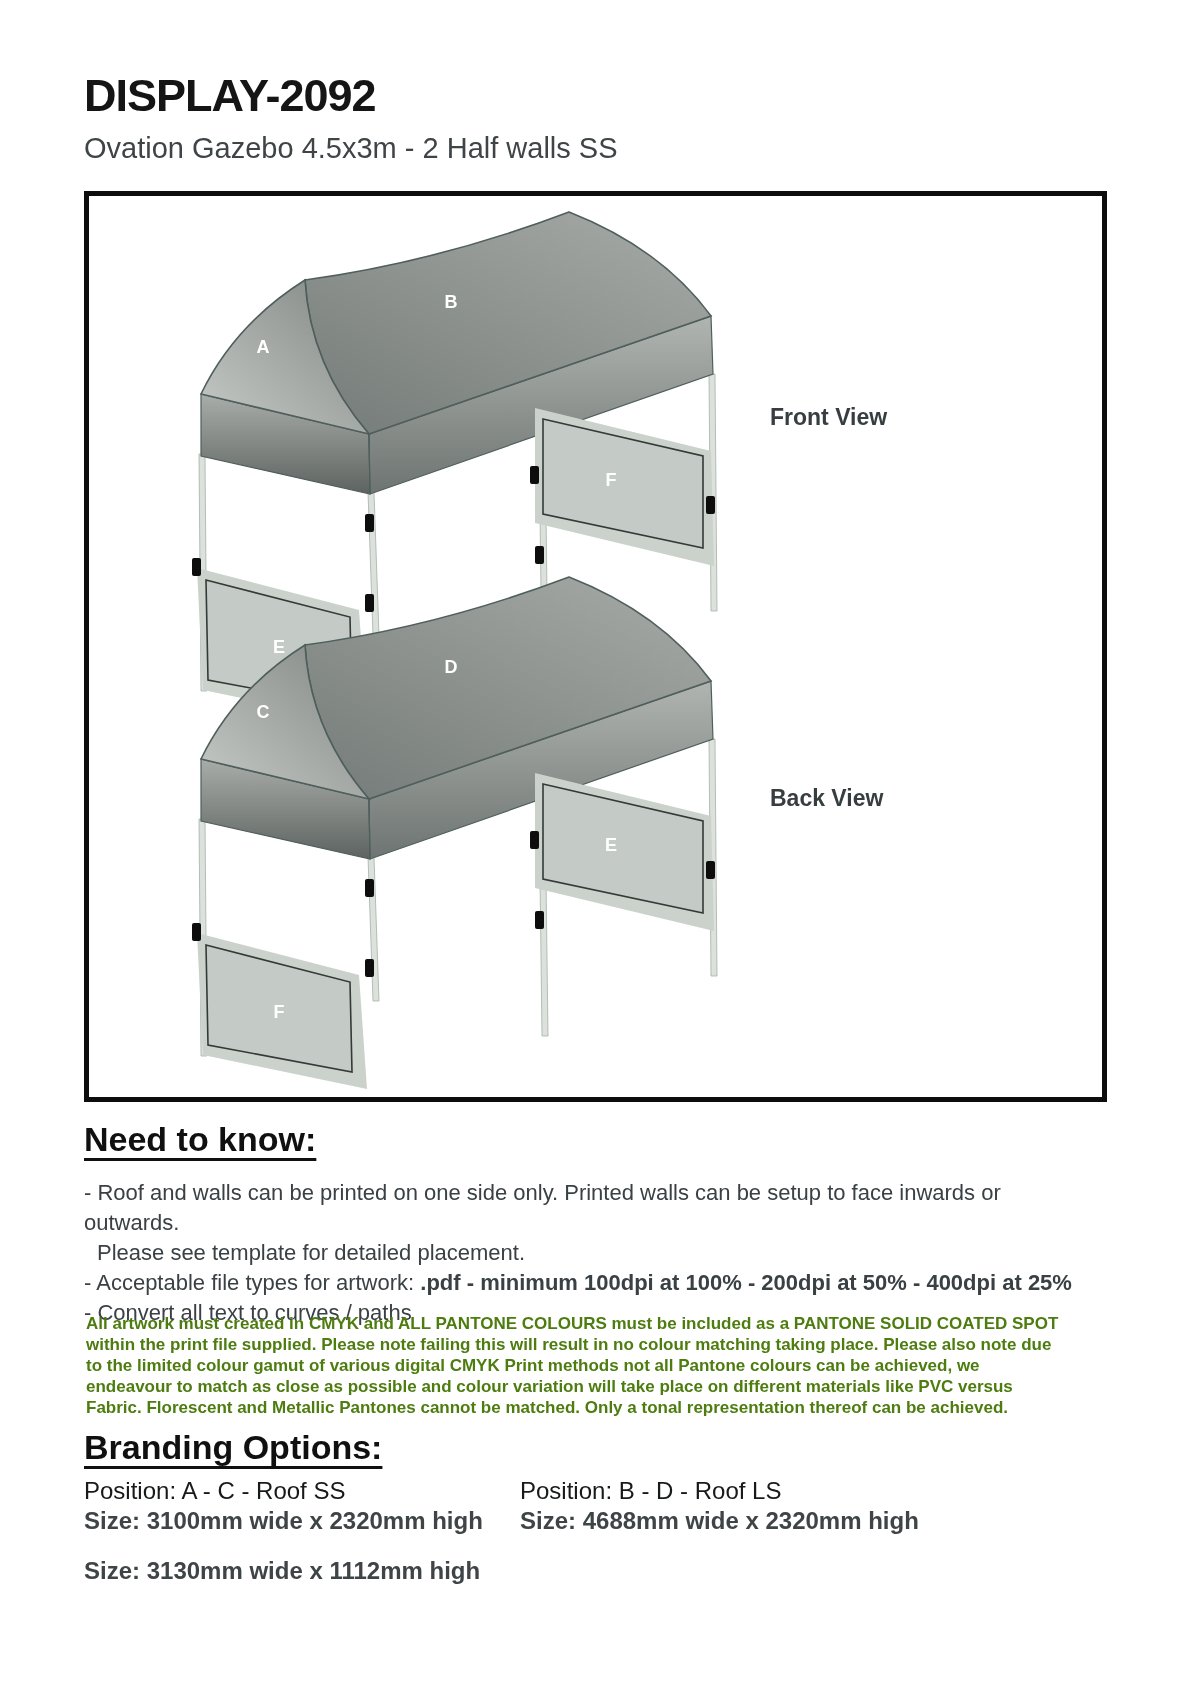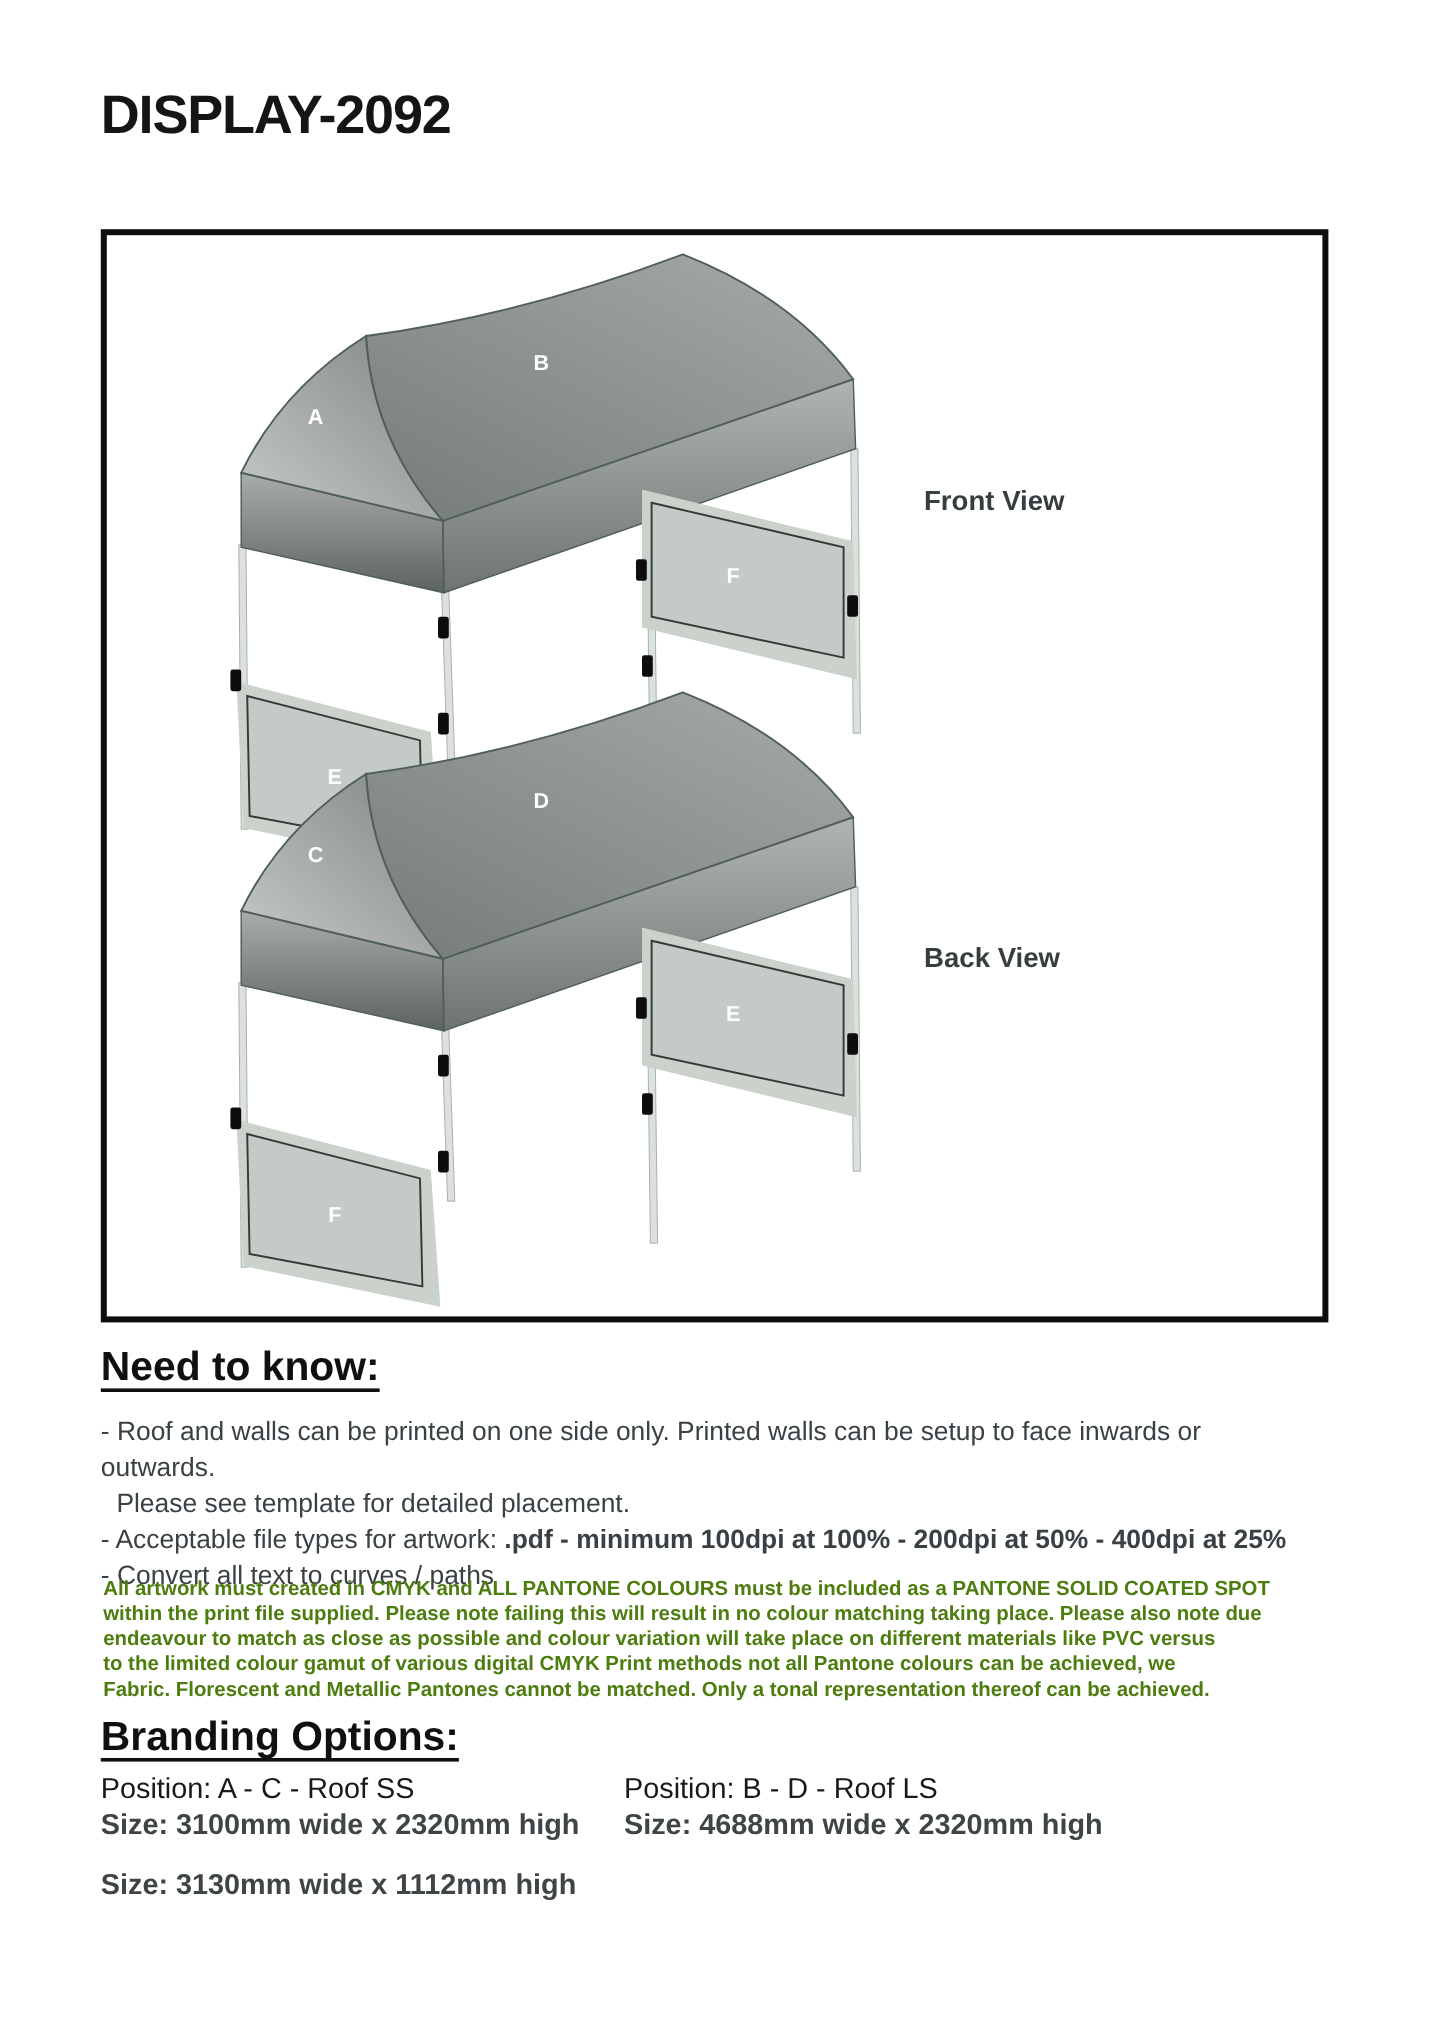--- a/index.html
+++ b/index.html
@@ -32,20 +32,21 @@
   .clip{fill:#0d0d0d;}
   .panel-outer{fill:#cbd2cb;}
   .panel-inner{fill:#c4cbc6;stroke:#343a38;stroke-width:1.6;}
 </style>
 </head>
 <body>
 
 <div class="page">
 
   <div class="abs page-title">DISPLAY-2092</div>
+  <div class="abs page-subtitle">Ovation Gazebo 4.5x3m - 2 Half walls SS</div>
 
   <div class="abs diagram-box">
     <svg viewBox="0 0 1013 901" preserveAspectRatio="none">
       <defs>
         <linearGradient id="gA" x1="0" y1="1" x2="1" y2="0">
           <stop offset="0" stop-color="#c8ccc9"></stop>
             <stop offset="1" stop-color="#7f8582"></stop>
         </linearGradient>
         <linearGradient id="gB" x1="0" y1="1" x2="0.9" y2="0">
           <stop offset="0" stop-color="#757b78"></stop>
@@ -115,22 +116,22 @@
   <div class="abs bullets">
     <div>- Roof and walls can be printed on one side only. Printed walls can be setup to face inwards or outwards.</div>
     <div class="indent">Please see template for detailed placement.</div>
     <div><span>- Acceptable file types for artwork: </span><b>.pdf - minimum 100dpi at 100% - 200dpi at 50% - 400dpi at 25%</b></div>
     <div>- Convert all text to curves / paths</div>
   </div>
 
   <div class="abs warning">
     <div>All artwork must created in CMYK and ALL PANTONE COLOURS must be included as a PANTONE SOLID COATED SPOT</div>
     <div>within the print file supplied. Please note failing this will result in no colour matching taking place. Please also note due</div>
+    <div>to the limited colour gamut of various digital CMYK Print methods not all Pantone colours can be achieved, we</div>
     <div>endeavour to match as close as possible and colour variation will take place on different materials like PVC versus</div>
-    <div>to the limited colour gamut of various digital CMYK Print methods not all Pantone colours can be achieved, we</div>
     <div>Fabric. Florescent and Metallic Pantones cannot be matched. Only a tonal representation thereof can be achieved.</div>
   </div>
 
   <div class="abs section-heading h-brand">Branding Options:</div>
 
   <div class="abs opt-a">
     <div class="opt-pos">Position: A - C - Roof SS</div>
     <div class="opt-size">Size: 3100mm wide x 2320mm high</div>
   </div>
   <div class="abs opt-b">

